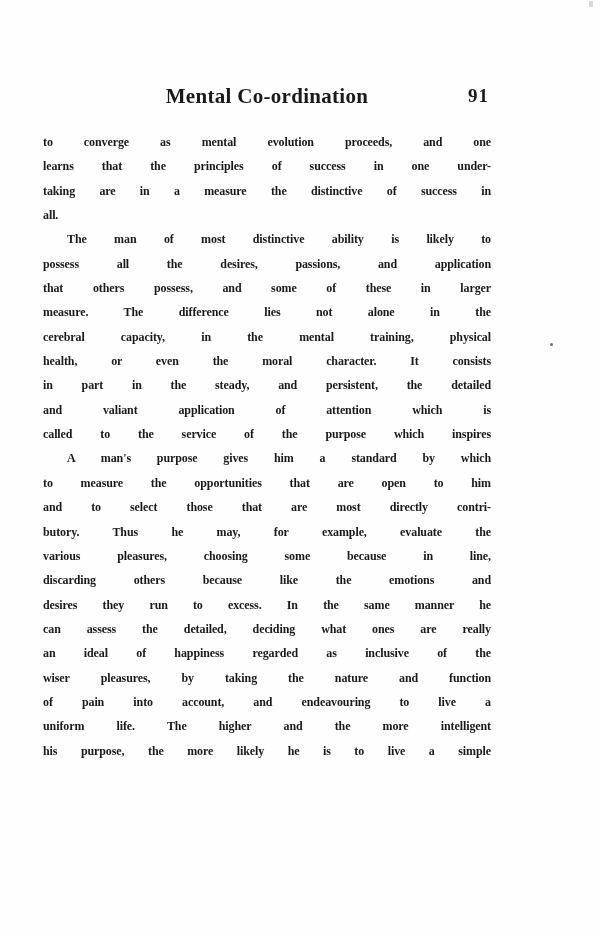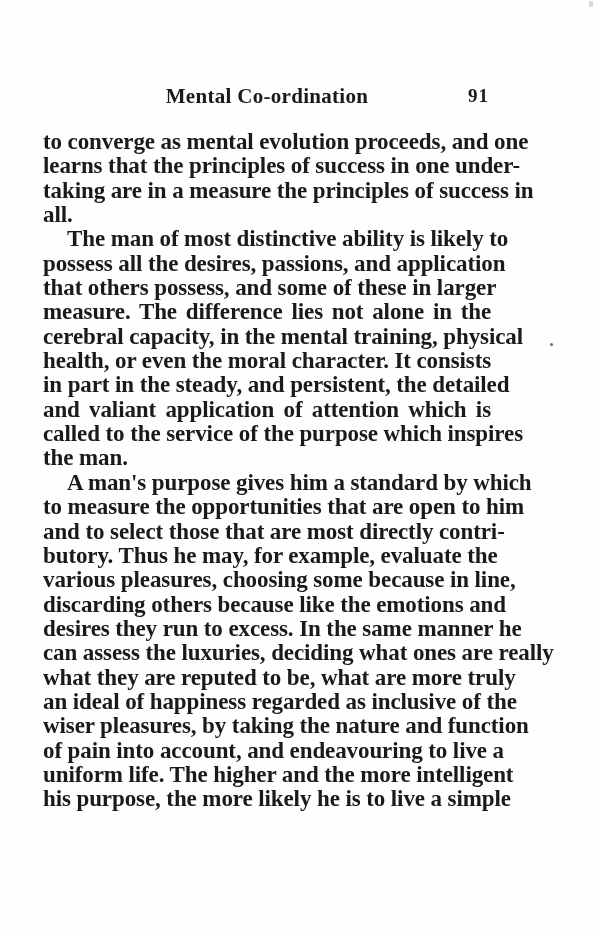--- a/index.html
+++ b/index.html
@@ -45,21 +45,21 @@
     text-align: right;
   }
   
   .text-block {
     position: absolute;
     top: 130px;
     left: 43px;
     width: 448px;
   }
   .line {
-    font-size: 23px;
+    font-size: 12px;
     font-weight: 700;
     line-height: 24.35px;
     height: 24.35px;
     letter-spacing: -0.1px;
     text-align: justify;
     text-align-last: justify;
     white-space: nowrap;
     overflow: visible;
   }
   .line.end {
@@ -96,47 +96,45 @@
   <div class="header">
     <div class="running-title">Mental Co-ordination</div>
     <div class="page-number">91</div>
   </div>
 
   <div class="text-block">
 
     <div>
       <div class="line">to converge as mental evolution proceeds, and one</div>
       <div class="line">learns that the principles of success in one under-</div>
-      <div class="line">taking are in a measure the principles of success in</div>
+      <div class="line">taking are in a measure the distinctive of success in</div>
       <div class="line end">all.</div>
     </div>
 
     <div>
       <div class="line ind">The man of most distinctive ability is likely to</div>
       <div class="line">possess all the desires, passions, and application</div>
       <div class="line">that others possess, and some of these in larger</div>
       <div class="line">measure. The difference lies not alone in the</div>
       <div class="line">cerebral capacity, in the mental training, physical</div>
       <div class="line">health, or even the moral character. It consists</div>
       <div class="line">in part in the steady, and persistent, the detailed</div>
       <div class="line">and valiant application of attention which is</div>
       <div class="line">called to the service of the purpose which inspires</div>
-      <div class="line end">the man.</div>
     </div>
 
     <div>
       <div class="line ind">A man's purpose gives him a standard by which</div>
       <div class="line">to measure the opportunities that are open to him</div>
       <div class="line">and to select those that are most directly contri-</div>
       <div class="line">butory. Thus he may, for example, evaluate the</div>
       <div class="line">various pleasures, choosing some because in line,</div>
       <div class="line">discarding others because like the emotions and</div>
       <div class="line">desires they run to excess. In the same manner he</div>
-      <div class="line">can assess the luxuries, deciding what ones are really</div>
-      <div class="line">what they are reputed to be, what are more truly</div>
+      <div class="line">can assess the detailed, deciding what ones are really</div>
       <div class="line">an ideal of happiness regarded as inclusive of the</div>
       <div class="line">wiser pleasures, by taking the nature and function</div>
       <div class="line">of pain into account, and endeavouring to live a</div>
       <div class="line">uniform life. The higher and the more intelligent</div>
       <div class="line">his purpose, the more likely he is to live a simple</div>
     </div>
 
   </div>
 
   <div class="speck"></div>

